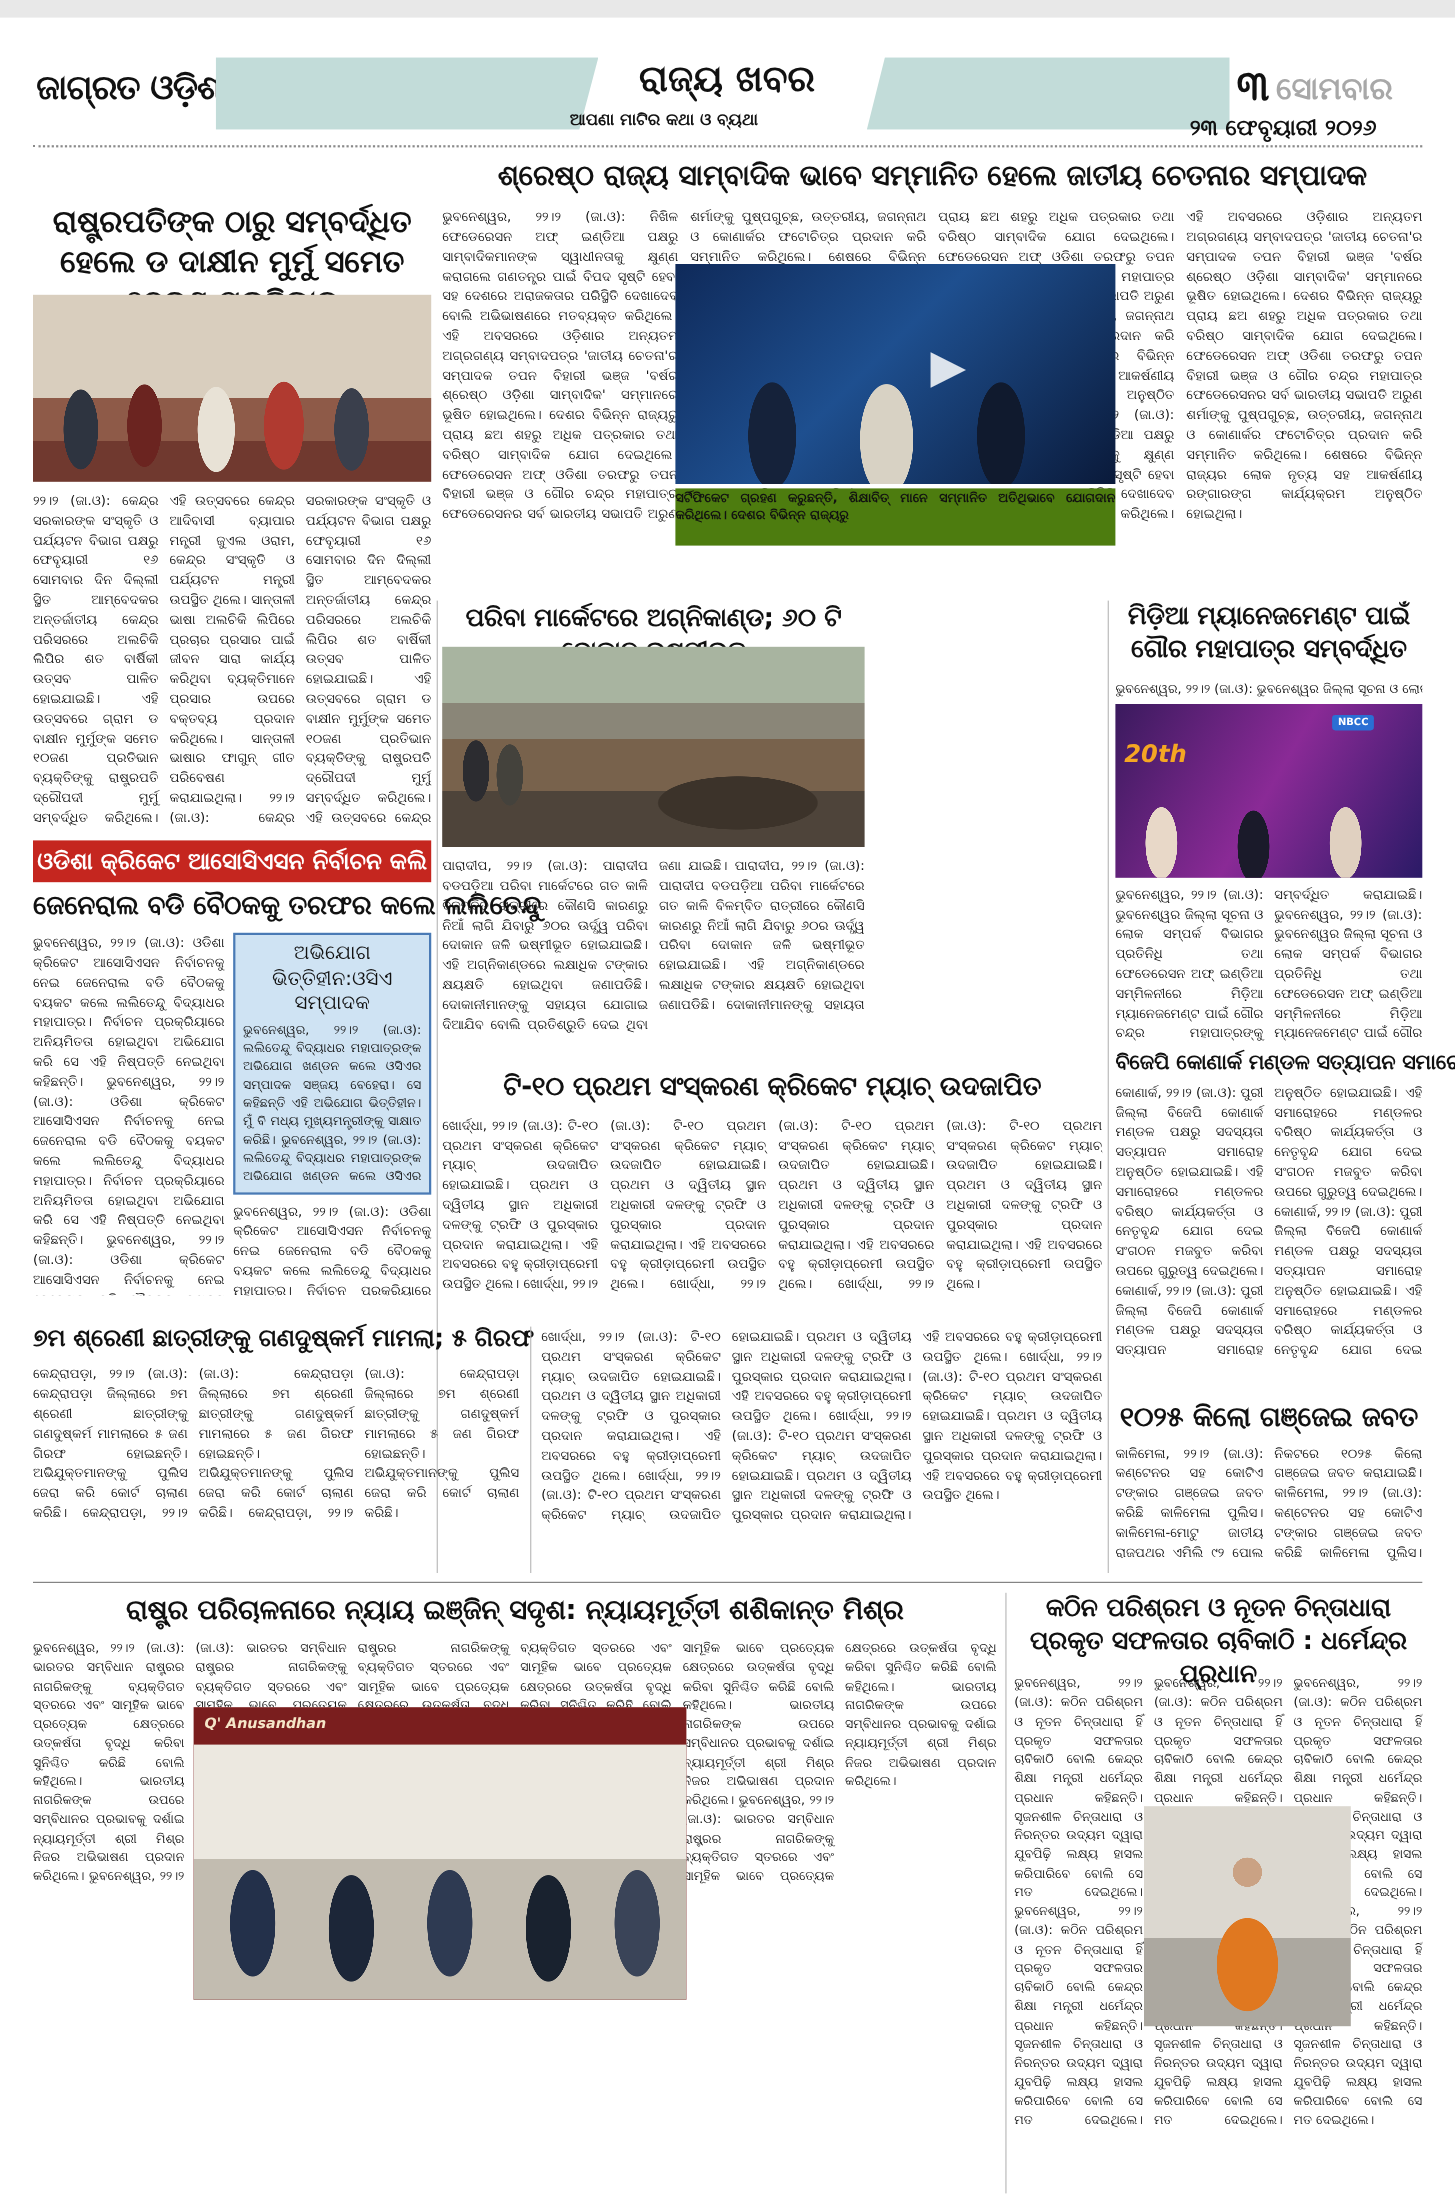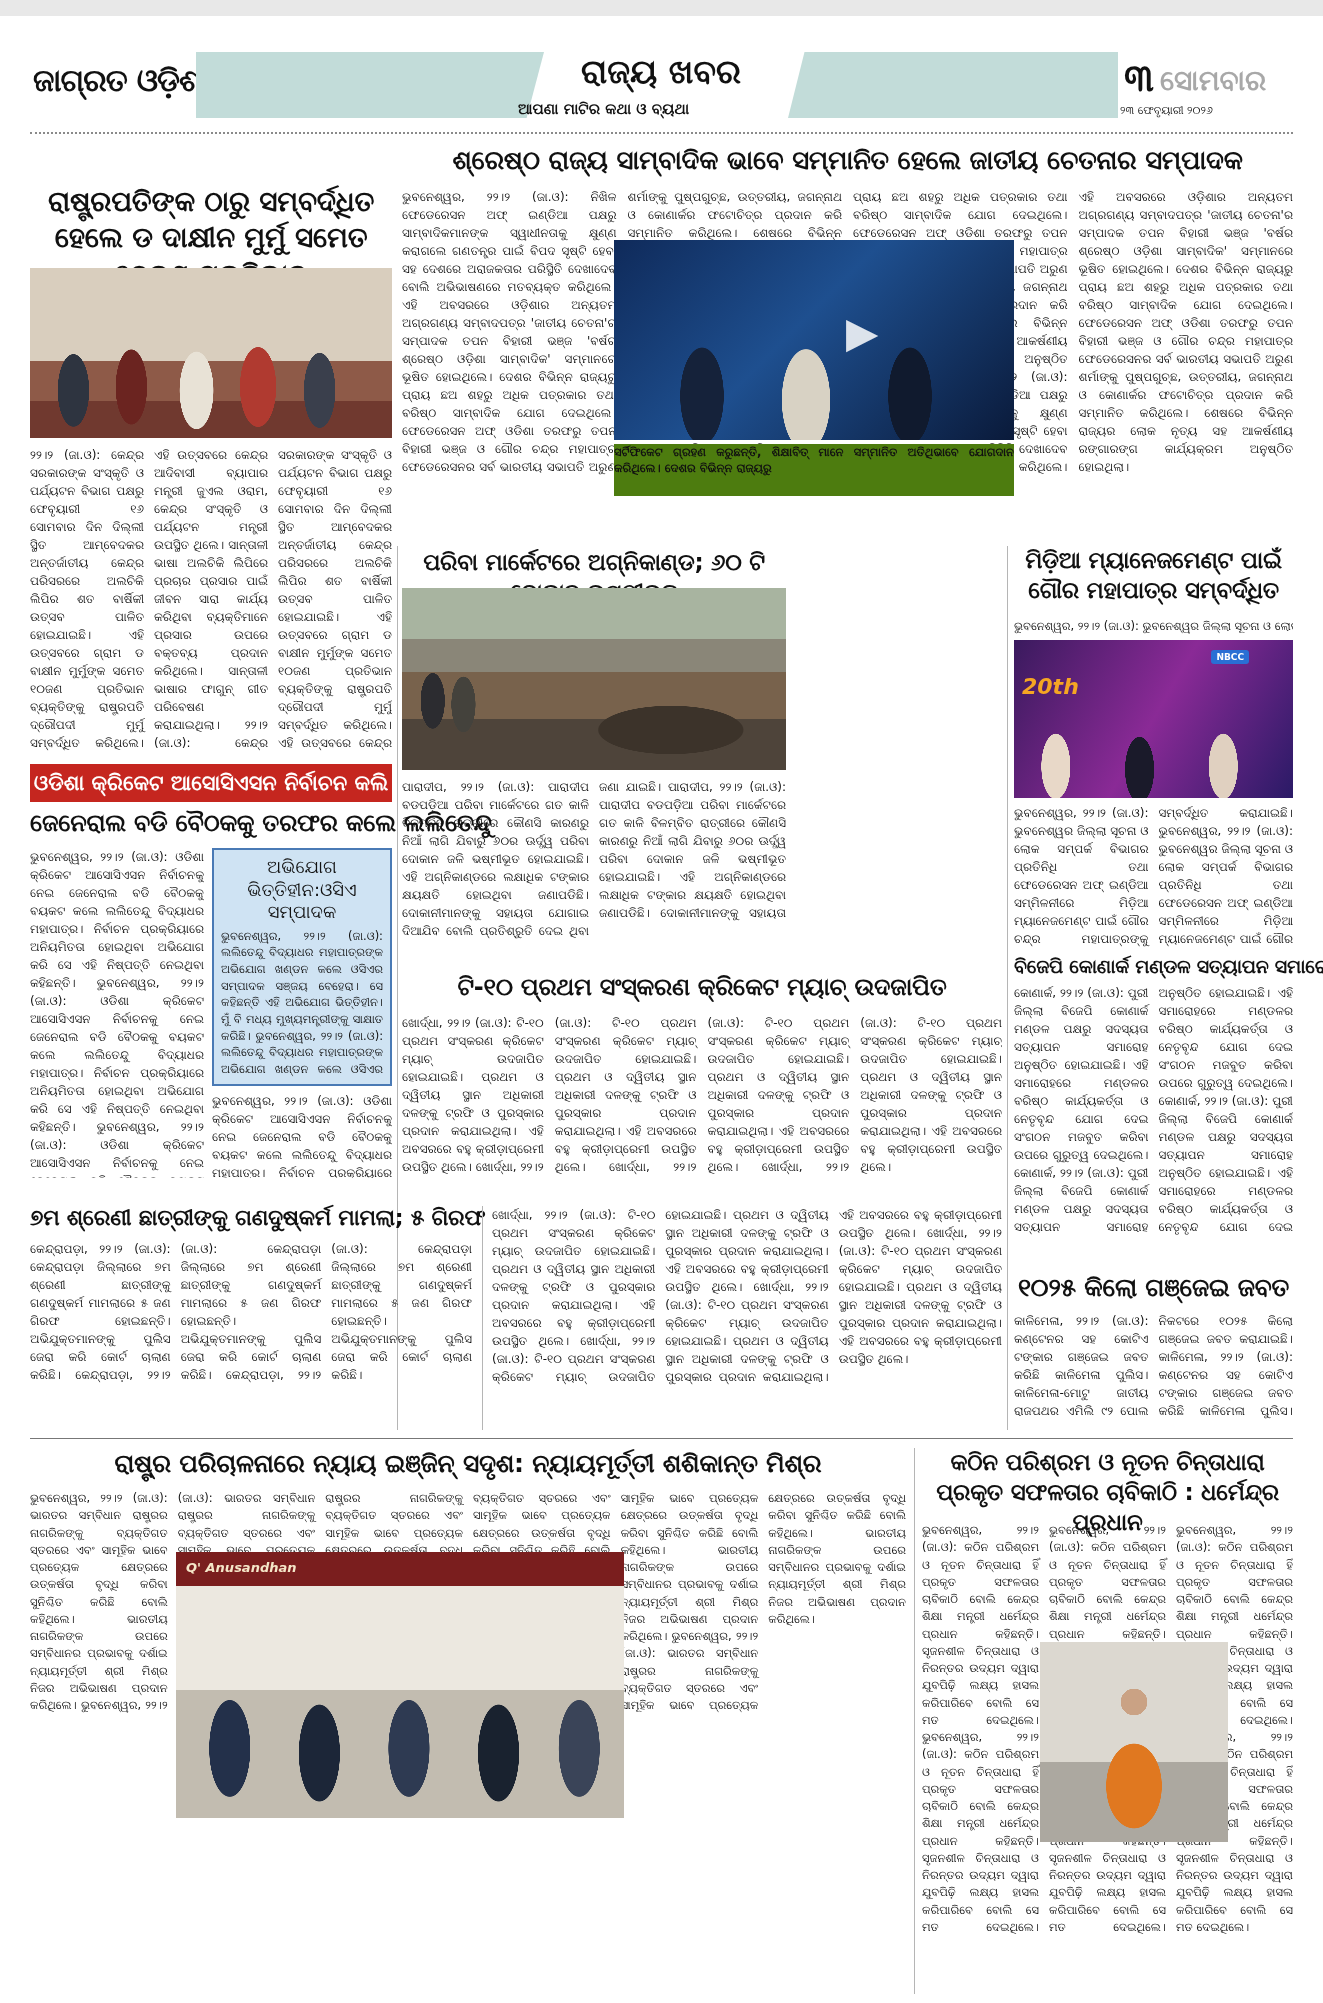--- a/index.html
+++ b/index.html
@@ -8,21 +8,21 @@
   .abs{position:absolute;}
   
   .logo{left:33px;top:46px;font-size:31px;font-weight:900;letter-spacing:-1px;}
   .teal{background:#c2dcd9;top:36px;height:66px;}
   .teal-l{left:196px;width:348px;clip-path:polygon(0 0,100% 0,95% 100%,0 100%);}
   .teal-r{left:788px;width:330px;clip-path:polygon(5% 0,100% 0,100% 100%,0 100%);}
   .section-title{left:538px;top:36px;width:246px;text-align:center;font-size:33px;font-weight:bold;}
   .tagline{left:518px;top:84px;width:286px;font-size:15px;font-weight:bold;}
   .pageno{left:1124px;top:40px;font-size:38px;font-weight:bold;}
   .dayname{left:1160px;top:48px;font-size:28px;font-weight:bold;color:#a8a8a8;}
-  .dateline-top{left:1040px;top:88px;width:253px;text-align:center;font-size:11px;font-weight:normal;}
+  .dateline-top{left:1040px;top:88px;width:253px;text-align:center;font-size:20px;font-weight:bold;}
   .dotrule{left:30px;top:116px;width:1263px;border-top:2px dotted #8a8a8a;height:0;}
   
   .kicker{background:#c5261f;color:#fff;text-align:center;font-weight:bold;}
   .hl{font-weight:bold;text-align:center;line-height:1.3;letter-spacing:-0.3px;}
   .body-txt{font-size:12px;line-height:1.5;text-align:justify;overflow:hidden;}
   .cols2{column-count:2;column-gap:10px;}
   .cols3{column-count:3;column-gap:10px;}
   .cols4{column-count:4;column-gap:11px;}
   .cols6{column-count:6;column-gap:10px;}
   .photo{overflow:hidden;}

